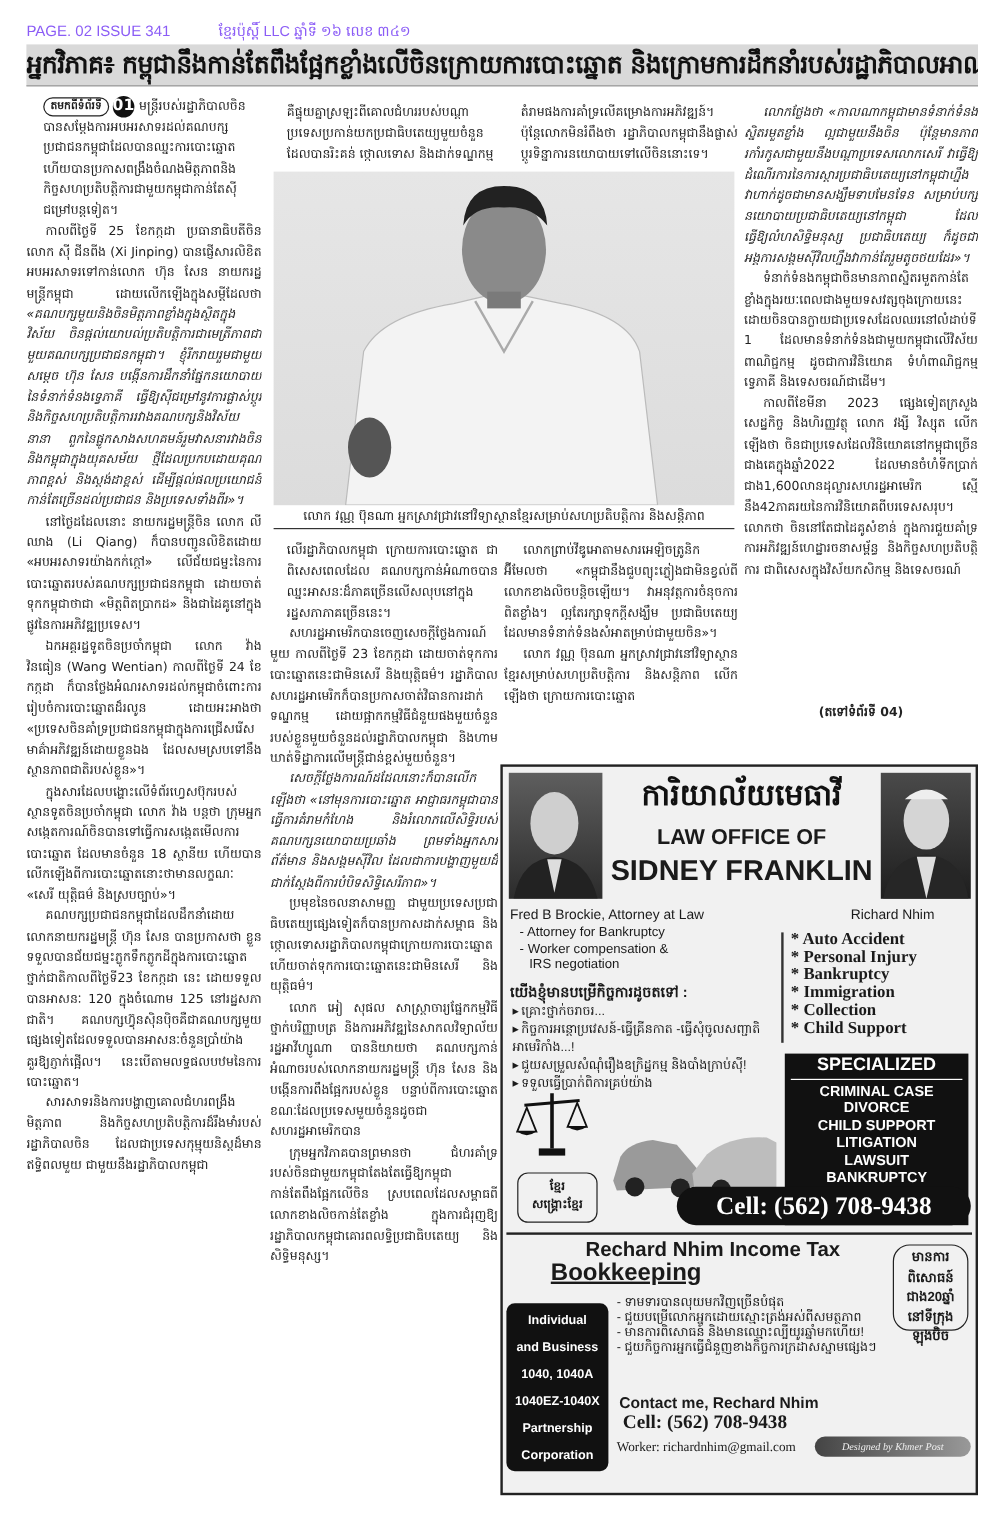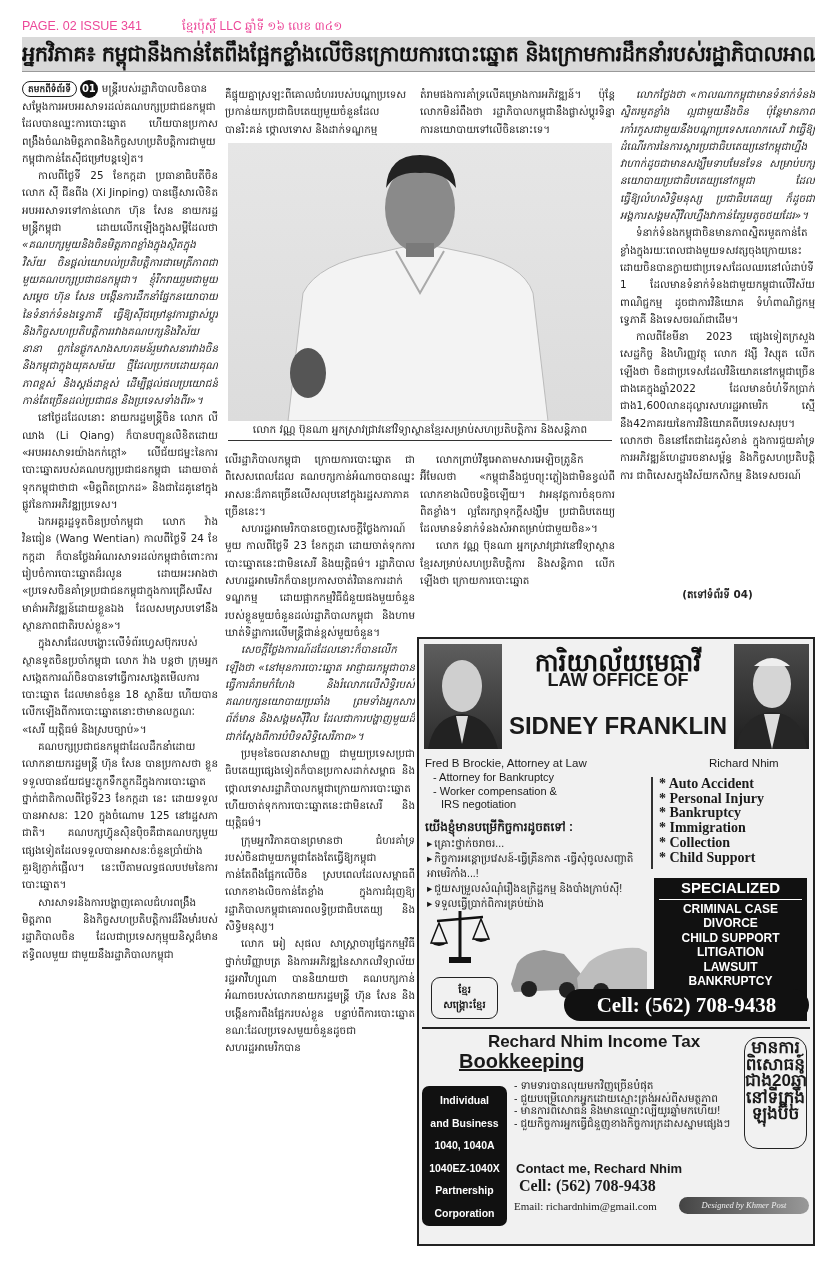--- a/index.html
+++ b/index.html
@@ -1,70 +1,70 @@
 <!DOCTYPE html>
 <html><head>
 <meta charset="utf-8">
 <style>
   * { box-sizing: border-box; margin: 0; padding: 0; }
   html, body { width: 823px; height: 1269px; background: #ffffff; overflow: hidden; }
   body { font-family: "DejaVu Sans", sans-serif; color: #1a1a1a; position: relative; }
 
-  .header { position: absolute; left: 22px; top: 18px; width: 793px; height: 18px; display: flex; align-items: baseline; font-family: "Liberation Sans", sans-serif; font-size: 12.5px; color: #ec4899; }
+  .header { position: absolute; left: 22px; top: 18px; width: 793px; height: 18px; display: flex; align-items: baseline; font-family: "Liberation Sans", sans-serif; font-size: 12.5px; color: #8b5cf6; }
   .header .pg { width: 160px; }
   .header .ad { flex: 1; }
   .header .brand { text-align: right; font-size: 12px; }
 
   .headline { position: absolute; left: 22px; top: 37px; width: 793px; height: 35px; background: #d9d9d9; font-size: 21px; font-weight: bold; line-height: 35px; white-space: nowrap; overflow: hidden; text-align: center; letter-spacing: -0.5px; color: #111; border-bottom: 1px solid #999; }
 
   .col { position: absolute; font-size: 10.4px; line-height: 17.3px; text-align: justify; color: #222; overflow: hidden; }
   .col p { text-indent: 16px; }
-  .col p.noi { text-indent: 0; }
+  .col p.noi { text-indent: 0; margin-left: 14px; }
   .col .it { font-style: italic; }
 
   .c1 { left: 22px; top: 80px; width: 196px; height: 1175px; }
   .c2 { left: 225px; top: 86px; width: 190px; height: 57px; }
   .c3 { left: 420px; top: 86px; width: 195px; height: 57px; }
   .c4 { left: 620px; top: 86px; width: 195px; height: 500px; }
   .c2b { left: 225px; top: 451px; width: 190px; height: 800px; }
   .c3b { left: 420px; top: 451px; width: 195px; height: 150px; }
   .c4b { left: 620px; top: 586px; width: 195px; height: 30px; text-align: center; font-weight: bold; }
 
   .badge { display: inline-flex; align-items: center; gap: 3px; margin-right: 4px; vertical-align: middle; }
   .badge .lbl { border: 1.5px solid #222; border-radius: 10px; padding: 0 5px; font-weight: bold; font-size: 9px; line-height: 14px; }
-  .badge .num { background: #111; color: #fff; border-radius: 50%; width: 18px; height: 18px; font-size: 10px; font-weight: bold; display: inline-flex; align-items: center; justify-content: center; }
+  .badge .num { background: #111; color: #fff; border-radius: 50%; width: 18px; height: 18px; font-size: 13px; font-weight: bold; display: inline-flex; align-items: center; justify-content: center; }
 
   .photo { position: absolute; left: 228px; top: 143px; width: 384px; height: 278px; background: linear-gradient(180deg, #e6e6e6 0%, #dcdcdc 100%); overflow: hidden; }
   .caption { position: absolute; left: 228px; top: 423px; width: 384px; height: 18px; font-size: 10.5px; text-align: center; color: #222; border-bottom: 1.5px solid #333; white-space: nowrap; overflow: hidden; }
 
   .ad-box { position: absolute; left: 417px; top: 637px; width: 398px; height: 609px; border: 2px solid #222; background: #f1f1f1; font-family: "Liberation Sans", sans-serif; }
   .ad-photo-l { position: absolute; left: 5px; top: 5px; width: 78px; height: 105px; background: linear-gradient(180deg,#5e5e5e,#2c2c2c); overflow: hidden; }
   .ad-photo-r { position: absolute; left: 315px; top: 5px; width: 75px; height: 105px; background: linear-gradient(180deg,#4a4a4a,#1e1e1e); overflow: hidden; }
   .ad-kh-title { position: absolute; left: 85px; top: 8px; width: 228px; text-align: center; font-size: 25px; font-weight: bold; color: #111; white-space: nowrap; }
-  .ad-law1 { position: absolute; left: 85px; top: 31px; width: 228px; text-align: center; font-size: 18px; font-weight: bold; }
+  .ad-law1 { position: absolute; left: 85px; top: 48px; width: 228px; text-align: center; font-size: 18px; font-weight: bold; }
   .ad-law2 { position: absolute; left: 85px; top: 73px; width: 228px; text-align: center; font-size: 24px; font-weight: bold; }
   .ad-fred { position: absolute; left: 6px; top: 118px; font-size: 11.5px; }
   .ad-rich { position: absolute; left: 290px; top: 118px; font-size: 11.5px; }
   .ad-fred-list { position: absolute; left: 14px; top: 132px; font-size: 11px; line-height: 13.5px; }
   .ad-services-title { position: absolute; left: 6px; top: 180px; font-size: 12px; font-weight: bold; }
   .ad-services { position: absolute; left: 8px; top: 197px; width: 215px; font-size: 10.5px; line-height: 15px; }
   .ad-services li { list-style: none; }
   .ad-services li::before { content: "▸"; margin-right: 2px; }
   .ad-divider { position: absolute; left: 232px; top: 138px; width: 1.5px; height: 92px; background: #333; }
   .ad-practice { position: absolute; left: 240px; top: 138px; font-family: "Liberation Serif", serif; font-weight: bold; font-size: 14px; line-height: 14.7px; }
   .ad-special { position: absolute; left: 235px; top: 239px; width: 153px; height: 143px; background: #111; color: #fff; text-align: center; font-weight: bold; font-size: 12px; line-height: 14.5px; padding-top: 3px; }
   .ad-special .h { font-size: 15px; padding-bottom: 3px; border-bottom: 1px solid #fff; margin: 0 5px 2px; }
   .ad-scale { position: absolute; left: 10px; top: 268px; width: 62px; height: 58px; }
   .ad-cars { position: absolute; left: 90px; top: 295px; width: 140px; height: 70px; }
   .ad-khlogo { position: absolute; left: 12px; top: 338px; width: 67px; height: 42px; border: 1.5px solid #222; border-radius: 9px; text-align: center; font-size: 10px; font-weight: bold; line-height: 15px; padding-top: 4px; }
   .ad-cell { position: absolute; left: 145px; top: 350px; width: 245px; height: 32px; background: #111; color: #fff; border-radius: 16px; font-family: "Liberation Serif", serif; font-weight: bold; font-size: 21px; text-align: center; line-height: 32px; }
   .ad-rule { position: absolute; left: 3px; top: 388px; width: 388px; height: 2px; background: #222; }
   .tax-title { position: absolute; left: 40px; top: 393px; width: 270px; text-align: center; font-weight: bold; font-size: 17px; }
   .tax-sub { position: absolute; left: 40px; top: 411px; width: 270px; text-align: left; font-weight: bold; font-size: 20px; text-decoration: underline; }
-  .tax-bubble { position: absolute; left: 325px; top: 398px; width: 63px; height: 112px; border: 1.5px solid #222; border-radius: 14px; text-align: center; font-weight: bold; font-size: 17px; line-height: 16.5px; padding-top: 2px; }
+  .tax-bubble { position: absolute; left: 325px; top: 398px; width: 63px; height: 72px; border: 1.5px solid #222; border-radius: 14px; text-align: center; font-weight: bold; font-size: 11px; line-height: 16.5px; padding-top: 2px; }
   .tax-forms { position: absolute; left: 3px; top: 447px; width: 85px; height: 140px; background: #111; color: #fff; text-align: center; border-radius: 7px; font-weight: bold; font-size: 10.5px; line-height: 22.5px; padding-top: 3px; }
   .tax-list { position: absolute; left: 95px; top: 440px; width: 228px; font-size: 10.5px; line-height: 12.5px; }
   .tax-list div { padding-left: 8px; text-indent: -8px; }
   .tax-contact { position: absolute; left: 97px; top: 522px; font-weight: bold; font-size: 13px; }
   .tax-cell { position: absolute; left: 100px; top: 538px; font-family: "Liberation Serif", serif; font-weight: bold; font-size: 16px; }
   .tax-email { position: absolute; left: 95px; top: 561px; font-family: "Liberation Serif", serif; font-size: 11px; }
   .designed { position: absolute; left: 260px; top: 558px; width: 130px; height: 17px; background: linear-gradient(90deg,#444,#999); color: #eee; border-radius: 9px; font-family: "Liberation Serif", serif; font-style: italic; font-size: 8.5px; line-height: 17px; text-align: center; }
 </style>
 </head>
 <body>
@@ -115,22 +115,22 @@
   <p>ទំនាក់ទំនងកម្ពុជាចិនមានភាពស្និតរមួតកាន់តែខ្លាំងក្នុងរយៈពេលជាងមួយទសវត្សចុងក្រោយនេះ ដោយចិនបានក្លាយជាប្រទេសដែលឈរនៅលំដាប់ទី 1 ដែលមានទំនាក់ទំនងជាមួយកម្ពុជាលើវិស័យពាណិជ្ជកម្ម ដូចជាការវិនិយោគ ទំហំពាណិជ្ជកម្មទ្វេភាគី និងទេសចរណ៍ជាដើម។</p>
   <p>កាលពីខែមីនា 2023 ផ្សេងទៀតក្រសួងសេដ្ឋកិច្ច និងហិរញ្ញវត្ថុ លោក វង្សី វិស្សុត លើកឡើងថា ចិនជាប្រទេសដែលវិនិយោគនៅកម្ពុជាច្រើនជាងគេក្នុងឆ្នាំ2022 ដែលមានចំហំទីកប្រាក់ជាង1,600លានដុល្លារសហរដ្ឋអាមេរិក ស្មើនឹង42ភាគរយនៃការវិនិយោគពីបរទេសសរុប។ លោកថា ចិននៅតែជាដៃគូសំខាន់ ក្នុងការជួយគាំទ្រការអភិវឌ្ឍន៍ហេដ្ឋារចនាសម្ព័ន្ធ និងកិច្ចសហប្រតិបត្តិការ ជាពិសេសក្នុងវិស័យកសិកម្ម និងទេសចរណ៍</p>
 </div>
 <div class="col c4b">(តទៅទំព័រទី 04)</div>
 
 <div class="col c2b">
   <p class="noi">លើរដ្ឋាភិបាលកម្ពុជា ក្រោយការបោះឆ្នោត ជាពិសេសពេលដែល គណបក្សកាន់អំណាចបានឈ្នះអាសនៈដ៏ភាគច្រើនលើសលុបនៅក្នុងរដ្ឋសភាភាគច្រើននេះ។</p>
   <p>សហរដ្ឋអាមេរិកបានចេញសេចក្តីថ្លែងការណ៍មួយ កាលពីថ្ងៃទី 23 ខែកក្កដា ដោយចាត់ទុកការបោះឆ្នោតនេះជាមិនសេរី និងយុត្តិធម៌។ រដ្ឋាភិបាលសហរដ្ឋអាមេរិកក៏បានប្រកាសចាត់វិធានការដាក់ទណ្ឌកម្ម ដោយផ្អាកកម្មវិធីជំនួយផងមួយចំនួនរបស់ខ្លួនមួយចំនួនដល់រដ្ឋាភិបាលកម្ពុជា និងហាមឃាត់ទិដ្ឋាការលើមន្ត្រីជាន់ខ្ពស់មួយចំនួន។</p>
   <p class="it">សេចក្តីថ្លែងការណ៍ដដែលនោះក៏បានលើកឡើងថា «នៅមុនការបោះឆ្នោត អាជ្ញាធរកម្ពុជាបានធ្វើការគំរាមកំហែង និងរំលោភលើសិទ្ធិរបស់គណបក្សនយោបាយប្រឆាំង ព្រមទាំងអ្នកសារព័ត៌មាន និងសង្គមស៊ីវិល ដែលជាការបង្ហាញមួយដ៏ជាក់ស្តែងពីការបំបិទសិទ្ធិសេរីភាព»។</p>
   <p>ប្រមុខនៃចលនាសាមញ្ញ ជាមួយប្រទេសប្រជាធិបតេយ្យផ្សេងទៀតក៏បានប្រកាសដាក់សម្ពាធ និងថ្កោលទោសរដ្ឋាភិបាលកម្ពុជាក្រោយការបោះឆ្នោត ហើយចាត់ទុកការបោះឆ្នោតនេះជាមិនសេរី និងយុត្តិធម៌។</p>
+  <p>លោក អៀ សុផល សាស្ត្រាចារ្យផ្នែកកម្មវិធីថ្នាក់បរិញ្ញាបត្រ និងការអភិវឌ្ឍនៃសាកលវិទ្យាល័យ រដ្ឋអាវីហ្សូណា បាននិយាយថា គណបក្សកាន់អំណាចរបស់លោកនាយករដ្ឋមន្ត្រី ហ៊ុន សែន និងបង្កើនការពឹងផ្អែករបស់ខ្លួន បន្ទាប់ពីការបោះឆ្នោត ខណៈដែលប្រទេសមួយចំនួនដូចជាសហរដ្ឋអាមេរិកបាន</p>
   <p>ក្រុមអ្នកវិភាគបានព្រមានថា ជំហរគាំទ្ររបស់ចិនជាមួយកម្ពុជាតែងតែធ្វើឱ្យកម្ពុជាកាន់តែពឹងផ្អែកលើចិន ស្របពេលដែលសម្ពាធពីលោកខាងលិចកាន់តែខ្លាំង ក្នុងការជំរុញឱ្យរដ្ឋាភិបាលកម្ពុជាគោរពលទ្ធិប្រជាធិបតេយ្យ និងសិទ្ធិមនុស្ស។</p>
-  <p>លោក អៀ សុផល សាស្ត្រាចារ្យផ្នែកកម្មវិធីថ្នាក់បរិញ្ញាបត្រ និងការអភិវឌ្ឍនៃសាកលវិទ្យាល័យ រដ្ឋអាវីហ្សូណា បាននិយាយថា គណបក្សកាន់អំណាចរបស់លោកនាយករដ្ឋមន្ត្រី ហ៊ុន សែន និងបង្កើនការពឹងផ្អែករបស់ខ្លួន បន្ទាប់ពីការបោះឆ្នោត ខណៈដែលប្រទេសមួយចំនួនដូចជាសហរដ្ឋអាមេរិកបាន</p>
 </div>
 <div class="col c3b">
   <p>លោកព្រាប់វីឌូអោតាមសារអេឡិចត្រូនិកអ៊ីមែលថា «កម្ពុជានឹងជួបព្យុះភ្លៀងជាមិនខ្វល់ពីលោកខាងលិចបន្តិចឡើយ។ វាអនុវត្តការចំនុចការពិតខ្លាំង។ ល្អតែរក្សាទុកក្តីសង្ឃឹម ប្រជាធិបតេយ្យ ដែលមានទំនាក់ទំនងសំអាតម្រាប់ជាមួយចិន»។</p>
   <p>លោក វណ្ណ ប៊ុនណា អ្នកស្រាវជ្រាវនៅវិទ្យាស្ថានខ្មែរសម្រាប់សហប្រតិបត្តិការ និងសន្តិភាព លើកឡើងថា ក្រោយការបោះឆ្នោត</p>
 </div>
 
 <div class="ad-box">
   <div class="ad-photo-l">
     <svg width="78" height="105">
         <ellipse cx="38" cy="42" rx="20" ry="26" fill="#cfcfcf"></ellipse>
@@ -223,15 +223,15 @@
     <div>Corporation</div>
   </div>
   <div class="tax-list">
     <div>- ទាមទារបានលុយមកវិញច្រើនបំផុត</div>
     <div>- ជួយបម្រើលោកអ្នកដោយស្មោះត្រង់អស់ពីសមត្ថភាព</div>
     <div>- មានការពិសោធន៍ និងមានឈ្មោះល្បីយូរឆ្នាំមកហើយ!</div>
     <div>- ជួយកិច្ចការអ្នកធ្វើជំនួញខាងកិច្ចការក្រដាសស្នាមផ្សេងៗ</div>
   </div>
   <div class="tax-contact">Contact me, Rechard Nhim</div>
   <div class="tax-cell">Cell: (562) 708-9438</div>
-  <div class="tax-email">Email: richardnhim@gmail.com</div>
+  <div class="tax-email">Worker: richardnhim@gmail.com</div>
   <div class="designed">Designed by Khmer Post</div>
 </div>
 
 </body></html>

